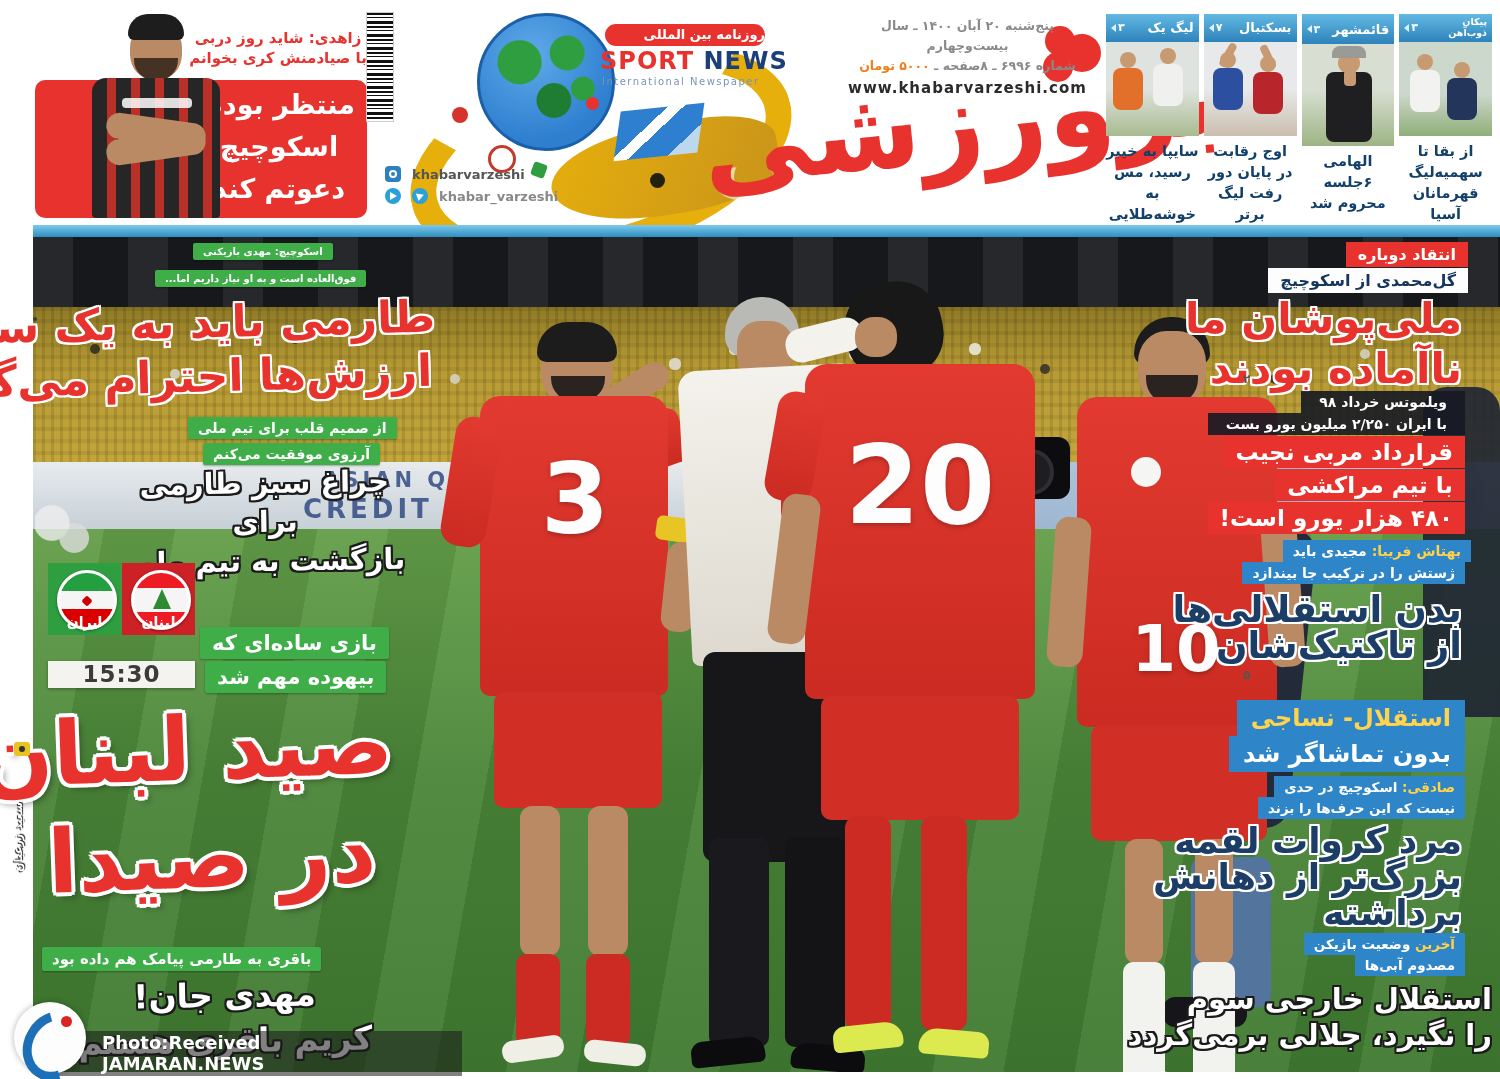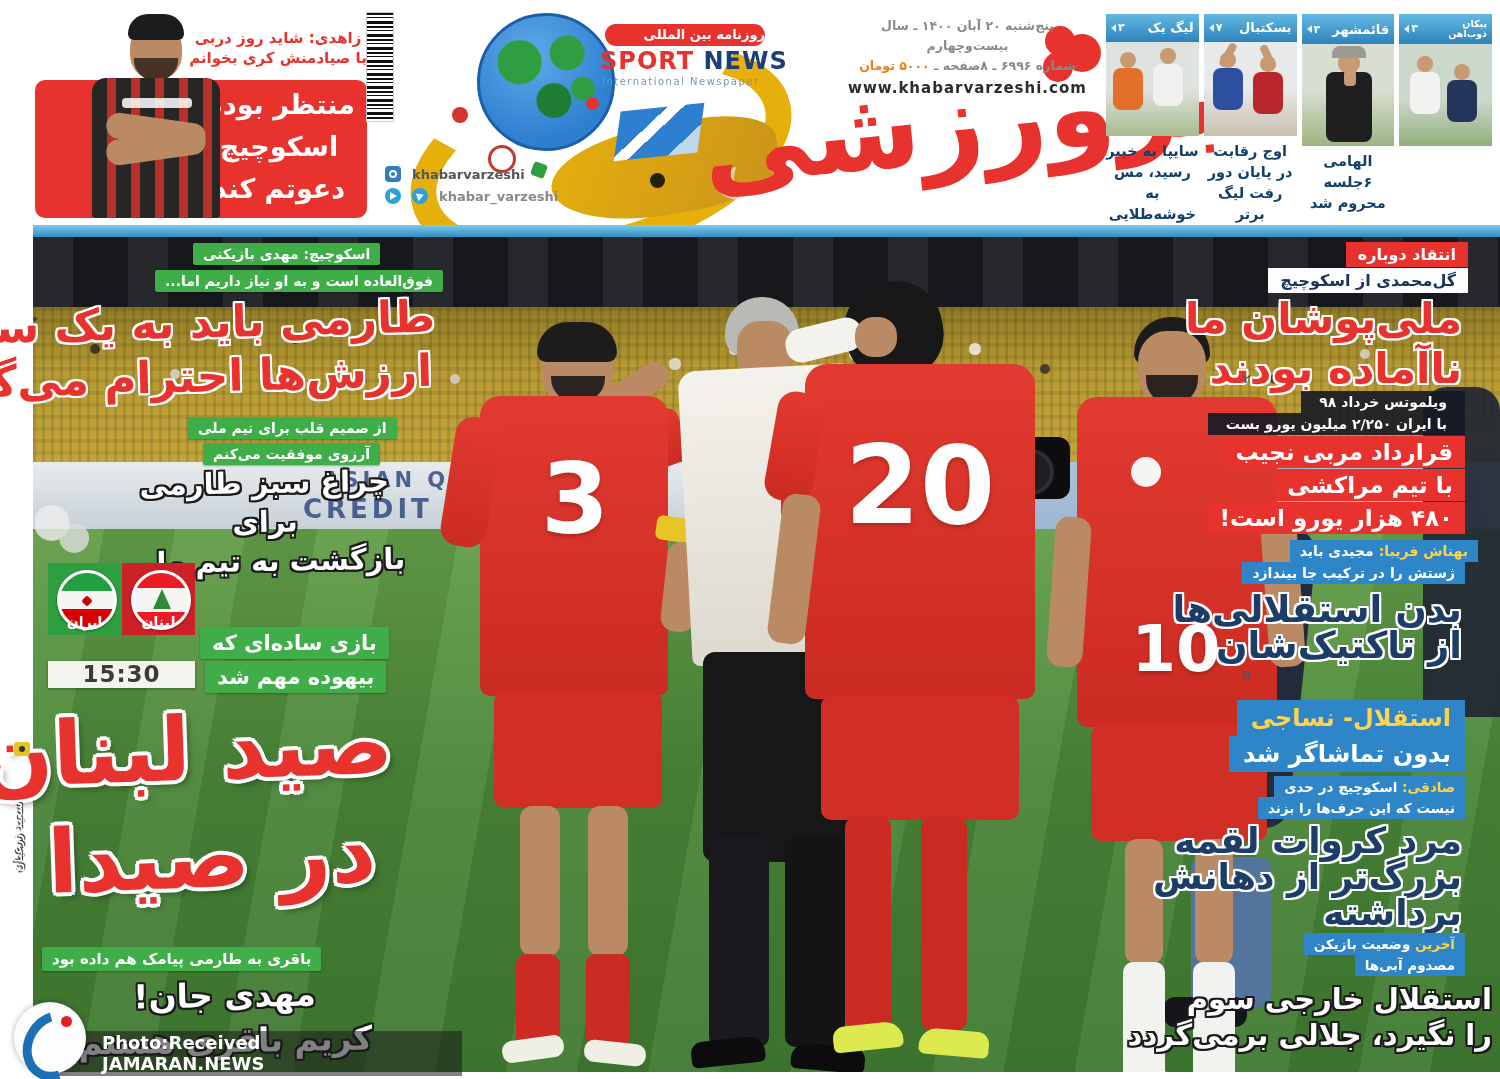--- a/index.html
+++ b/index.html
@@ -74,21 +74,21 @@
      box-shadow:60px 30px 0 3px #2e2a20,140px 55px 0 3px #d8d4c8,260px 20px 0 3px #33302a,420px 60px 0 3px #d8d4c8,520px 25px 0 3px #2b2a26,640px 45px 0 4px #e4e0d6,700px 30px 0 4px #efece4,760px 55px 0 4px #e4e0d6,820px 35px 0 4px #efece4,880px 60px 0 4px #e4e0d6,940px 30px 0 4px #efece4,1010px 50px 0 3px #35312a,1120px 30px 0 3px #d8d4c8,1240px 60px 0 3px #2e2a20,1330px 35px 0 3px #d8d4c8,1420px 55px 0 3px #33302a;opacity:.85;}
   .boardtxt{color:#27427e;font-weight:bold;letter-spacing:4px;opacity:.8;}
 
   
   .skin{background:#b98a63;}
   .redk{background:linear-gradient(180deg,#e23a30,#cb2b22);}
   .jnum{color:#fdfdfd;font-weight:bold;text-align:center;line-height:1;text-shadow:0 2px 5px rgba(0,0,0,.25);}
   .fig div{position:absolute;}
 
   
-  .gtag{background:#3fae49;color:#fff;font-weight:bold;font-size:14px;padding:3px 10px;border-radius:2px;box-shadow:0 1px 2px rgba(0,0,0,.3);}
+  .gtag{background:#3fae49;color:#fff;font-weight:bold;font-size:10px;padding:3px 10px;border-radius:2px;box-shadow:0 1px 2px rgba(0,0,0,.3);}
   .gtag.lg{font-size:21px;padding:4px 12px;}
   .rtag{background:#e8322e;color:#fff;font-weight:bold;font-size:16px;padding:3px 12px;}
   .wtag{background:#fdfdfd;color:#16355e;font-weight:bold;font-size:16px;padding:3px 12px;}
   .dtag{background:rgba(22,26,36,.9);color:#fff;font-weight:bold;font-size:14px;padding:3px 18px;}
   .redstrip{background:#e8322e;color:#fff;font-weight:bold;font-size:23px;padding:3px 12px;}
   .bstrip{background:#2e86c8;color:#fff;font-weight:bold;font-size:14px;padding:3px 10px;}
   .bstrip .lead{color:#ffd24a;}
   .bbox{background:#2e86c8;font-weight:bold;font-size:24px;padding:4px 14px;}
   .bbox.y{color:#ffd34d;} .bbox.w{color:#fff;}
   .bigred{color:#e8322e;font-weight:bold;}
@@ -196,20 +196,21 @@
               <span>۳</span>
               <span class="pg-arr"></span>
             </span>
         </div>
         <div class="timg">
           <div class="tp tph" style="left:18px;top:12px;"></div>
             <div class="tp tpb" style="left:11px;top:28px;background:#f2f2f0;"></div>
           <div class="tp tph" style="left:55px;top:20px;"></div>
             <div class="tp tpb" style="left:48px;top:36px;background:#24355c;"></div>
         </div>
+        <div class="tcap">از بقا تا سهمیه‌لیگ قهرمانان آسیا</div>
       </div>
       <div class="tcard t2">
         <div class="ttag">
           <span>قائمشهر</span>
           <span class="pg">
               <span>۳</span>
               <span class="pg-arr"></span>
             </span>
         </div>
         <div class="timg">
@@ -407,21 +408,21 @@
   <div class="abs bigred rtl nowrap halo-w" style="right:38px;top:344px;font-size:42px;z-index:20;">ناآماده بودند</div>
   <div class="abs pgref" style="left:1243px;top:372px;z-index:20;">۲</div>
 
   <div class="abs dtag rtl nowrap" style="right:35px;top:391px;z-index:20;">ویلموتس خرداد ۹۸</div>
   <div class="abs dtag rtl nowrap" style="right:35px;top:413px;z-index:20;">با ایران ۲/۲۵۰ میلیون یورو بست</div>
 
   <div class="abs redstrip rtl nowrap" style="right:35px;top:436px;z-index:20;">قرارداد مربی نجیب</div>
   <div class="abs redstrip rtl nowrap" style="right:35px;top:469px;z-index:20;">با تیم مراکشی</div>
   <div class="abs redstrip rtl nowrap" style="right:35px;top:502px;z-index:20;">۴۸۰ هزار یورو است!</div>
 
-  <div class="abs bstrip rtl nowrap" style="right:22px;top:540px;z-index:20;margin-left:25px;">
+  <div class="abs bstrip rtl nowrap" style="right:29px;top:540px;z-index:20;margin-left:25px;">
     <span class="lead">بهتاش فریبا:</span><span> مجیدی باید</span>
   </div>
   <div class="abs bstrip rtl nowrap" style="right:35px;top:562px;z-index:20;">ژستش را در ترکیب جا بیندازد</div>
 
   <div class="abs bignavy rtl nowrap halo-w" style="right:38px;top:588px;z-index:20;">بدن استقلالی‌ها</div>
   <div class="abs bignavy rtl nowrap halo-w" style="right:38px;top:624px;z-index:20;">از تاکتیک‌شان</div>
   <div class="abs pgref" style="left:1243px;top:668px;z-index:20;">۵</div>
 
   <div class="abs bbox y rtl nowrap" style="right:35px;top:700px;z-index:20;">استقلال- نساجی</div>
   <div class="abs bbox w rtl nowrap" style="right:35px;top:736px;z-index:20;">بدون تماشاگر شد</div>

